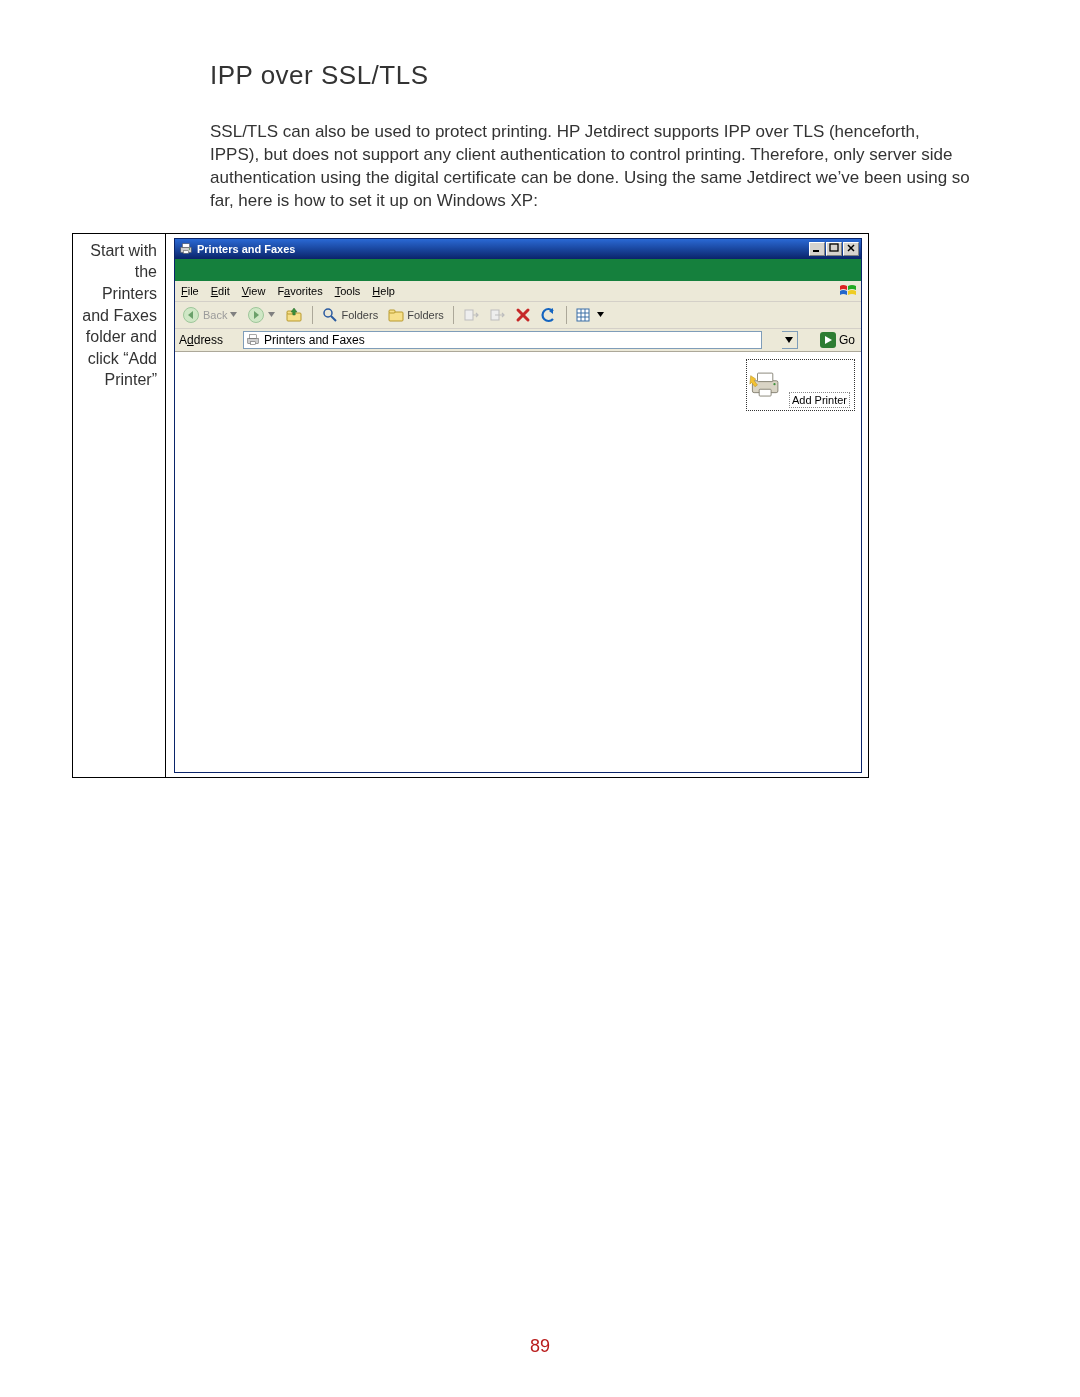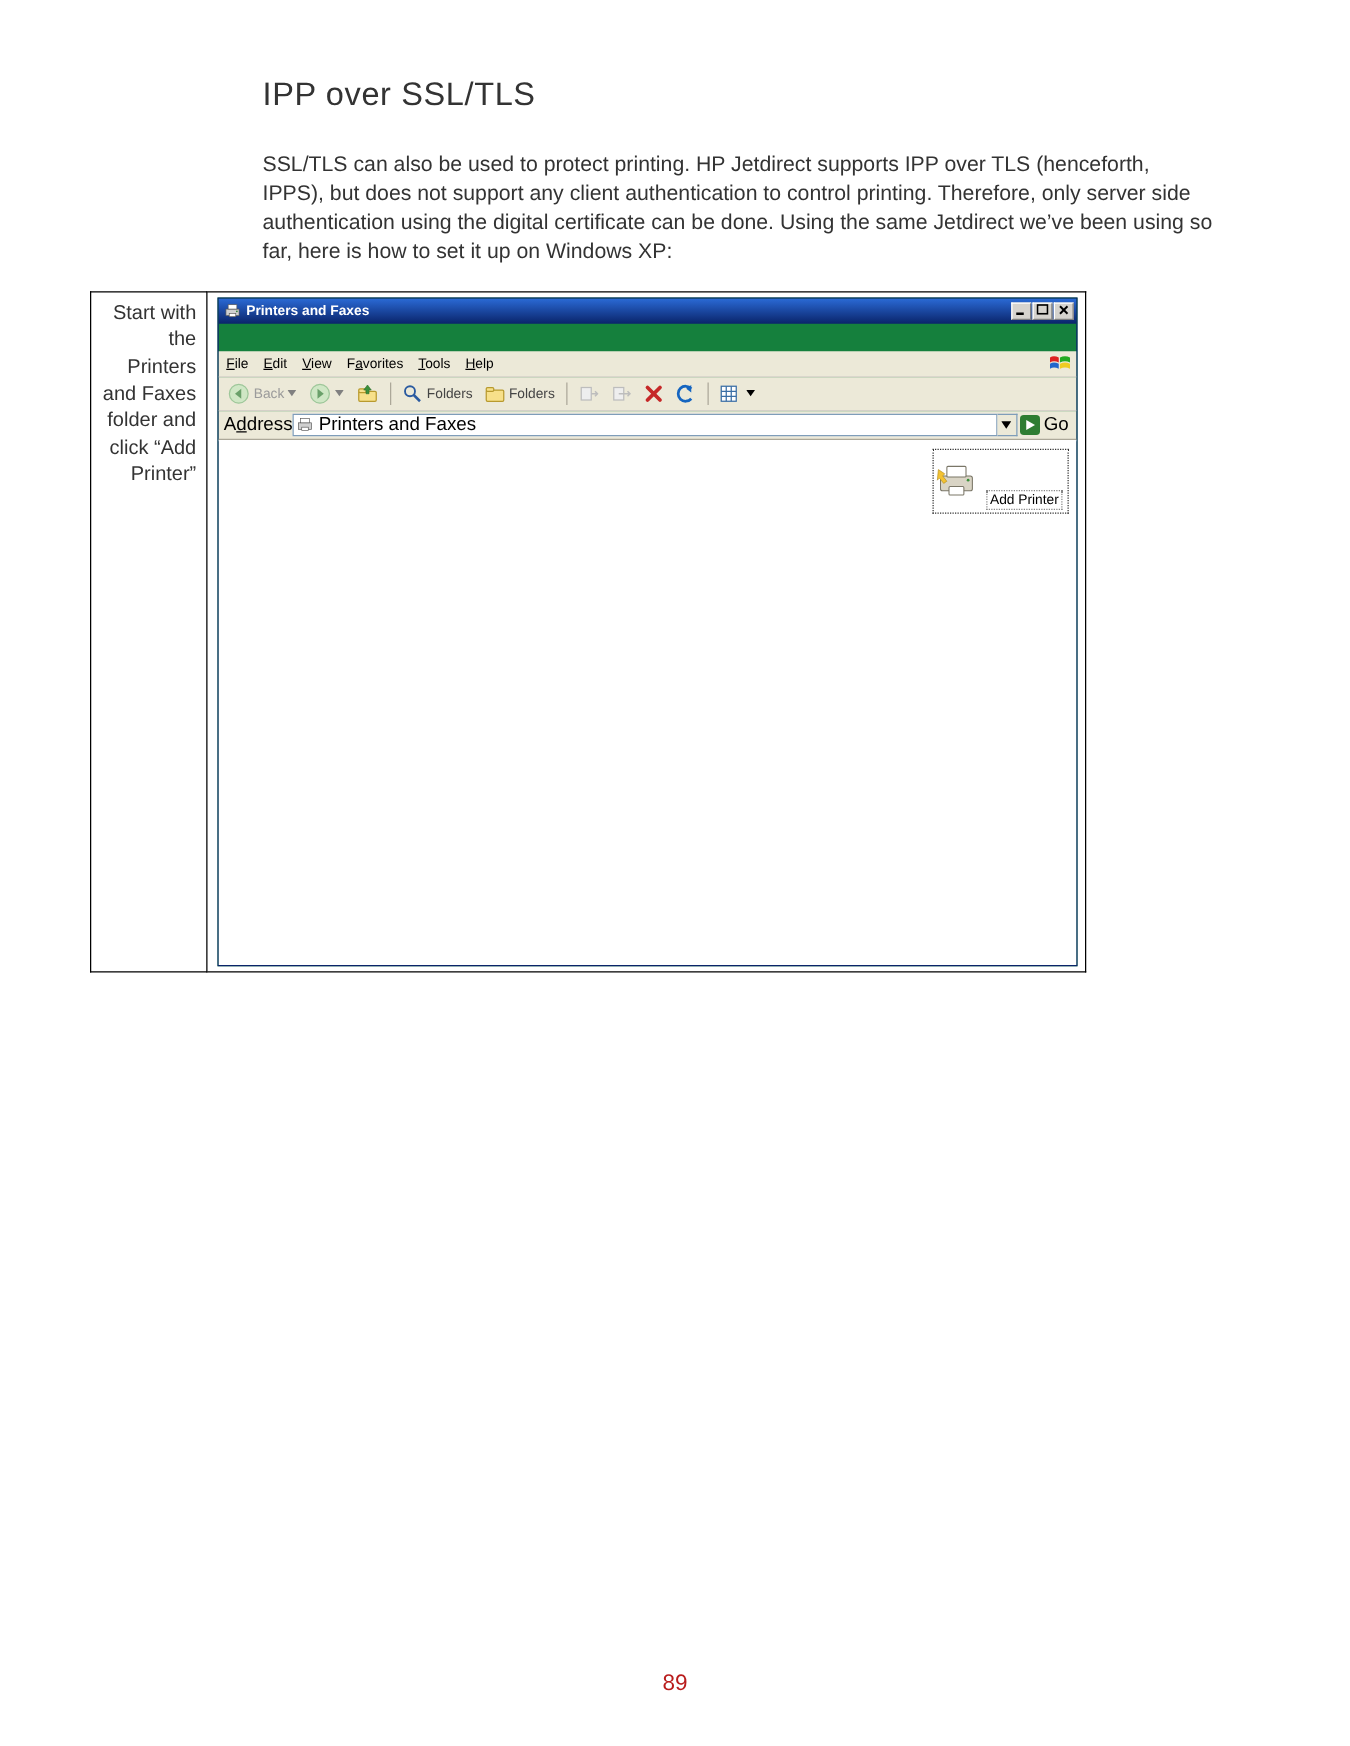--- a/index.html
+++ b/index.html
@@ -160,25 +160,25 @@
     background: #aca899;
     margin: 0 2px;
   }
   .xp-toolbar svg { display:block; }
 
   
   .xp-address {
     height: 22px;
     display: flex;
     align-items: center;
-    gap: 0;
+    gap: 20px;
     padding: 0 4px;
     background: #ece9d8;
     border-bottom: 1px solid #aca899;
-    font-size: 15px;
+    font-size: 12px;
   }
   .xp-address .label span.u { text-decoration: underline; }
   .xp-address .field {
     flex: 1;
     height: 18px;
     background: #fff;
     border: 1px solid #7f9db9;
     display: flex;
     align-items: center;
     padding: 0 2px;

